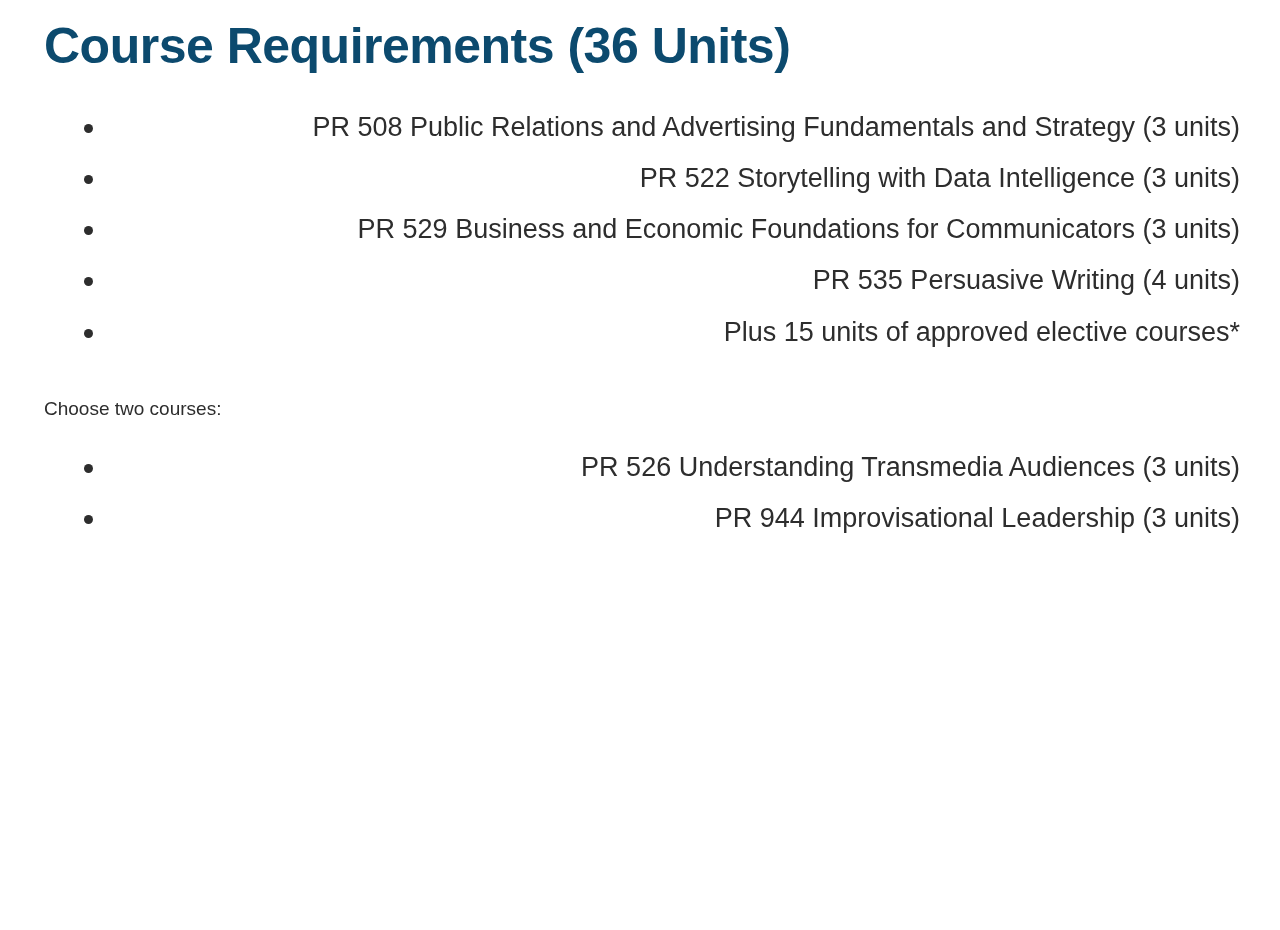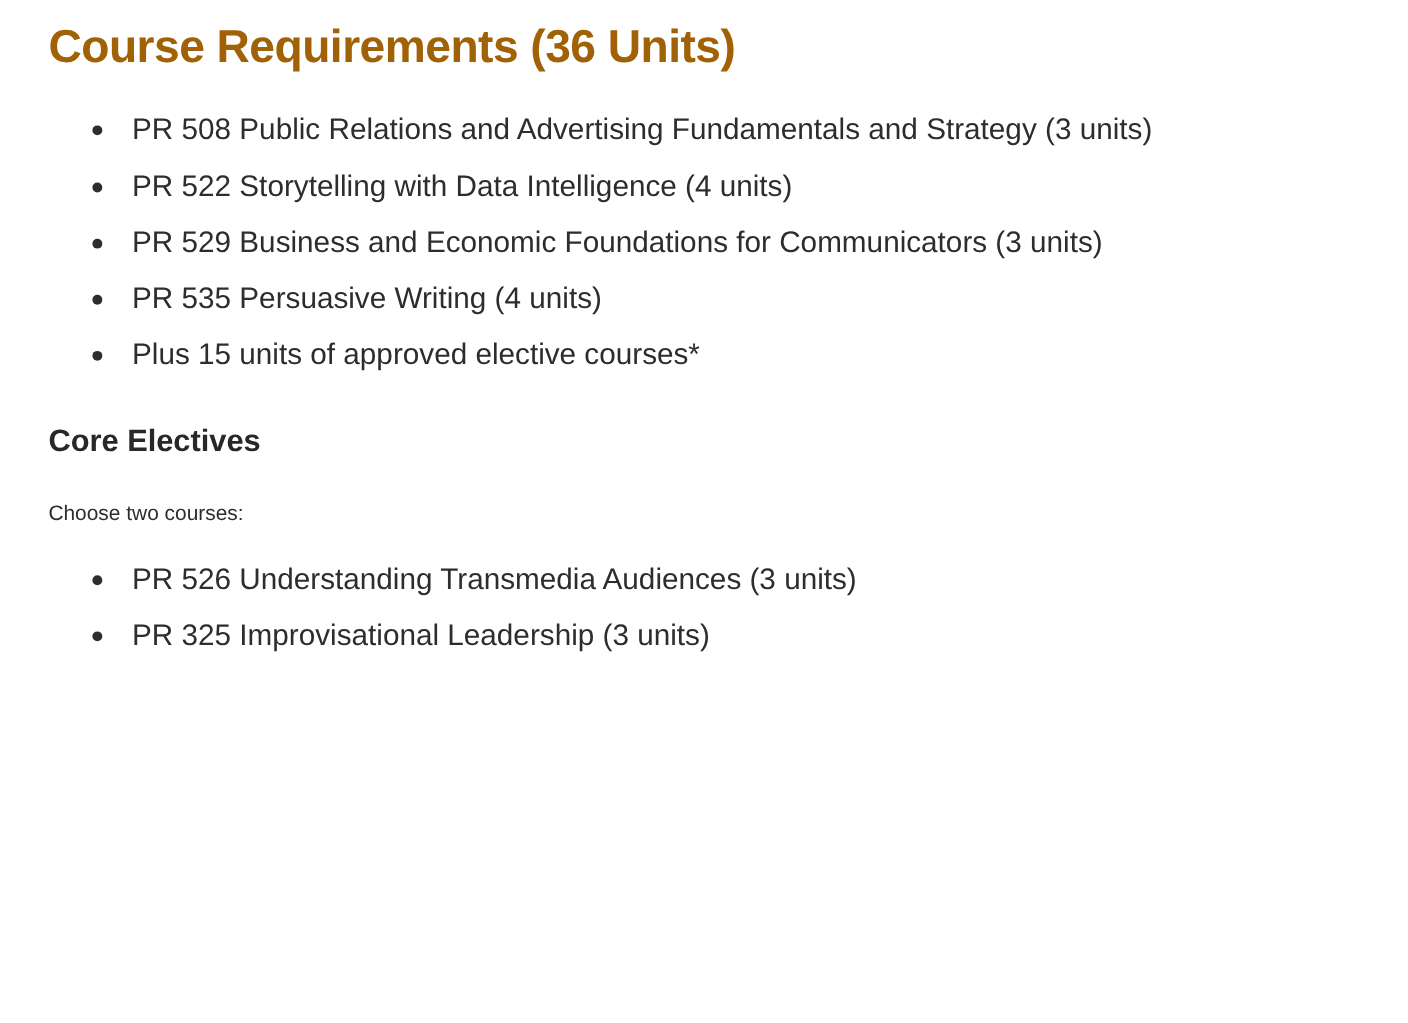--- a/index.html
+++ b/index.html
@@ -12,39 +12,40 @@
     height: 930px;
     font-family: "Liberation Sans", sans-serif;
     color: #2d2d2d;
     overflow: hidden;
   }
   .page {
     padding: 10px 40px 0 44px;
     box-sizing: border-box;
   }
   h1.page-title {
-    font-size: 42px;
+    font-size: 50px;
     font-weight: bold;
     line-height: 1.15;
     letter-spacing: -0.5px;
     margin: 8px 0 26px 0;
-    color: #a16207;
+    color: #0c4a6e;
   }
   ul.course-list {
     list-style: none;
     margin: 0;
     padding: 0;
   }
   ul.course-list li {
     position: relative;
     font-size: 27px;
     line-height: 1.9;
     color: #2d2d2d;
     padding-left: 76px;
     margin: 0;
+    text-align: right;
   }
   ul.course-list li::before {
     content: "";
     position: absolute;
     left: 40px;
     top: 22px;
     width: 9px;
     height: 9px;
     border-radius: 50%;
     background: #2d2d2d;
@@ -63,28 +64,27 @@
 </style>
 </head>
 <body>
 
 <div class="page">
 
   <h1 class="page-title">Course Requirements (36 Units)</h1>
 
   <ul class="course-list">
     <li>PR 508 Public Relations and Advertising Fundamentals and Strategy (3 units)</li>
-    <li>PR 522 Storytelling with Data Intelligence (4 units)</li>
+    <li>PR 522 Storytelling with Data Intelligence (3 units)</li>
     <li>PR 529 Business and Economic Foundations for Communicators (3 units)</li>
     <li>PR 535 Persuasive Writing (4 units)</li>
     <li>Plus 15 units of approved elective courses*</li>
   </ul>
 
-  <h2 class="section-heading">Core Electives</h2>
 
   <p class="section-intro">Choose two courses:</p>
 
   <ul class="course-list">
     <li>PR 526 Understanding Transmedia Audiences (3 units)</li>
-    <li>PR 325 Improvisational Leadership (3 units)</li>
+    <li>PR 944 Improvisational Leadership (3 units)</li>
   </ul>
 
 </div>
 
 </body></html>

